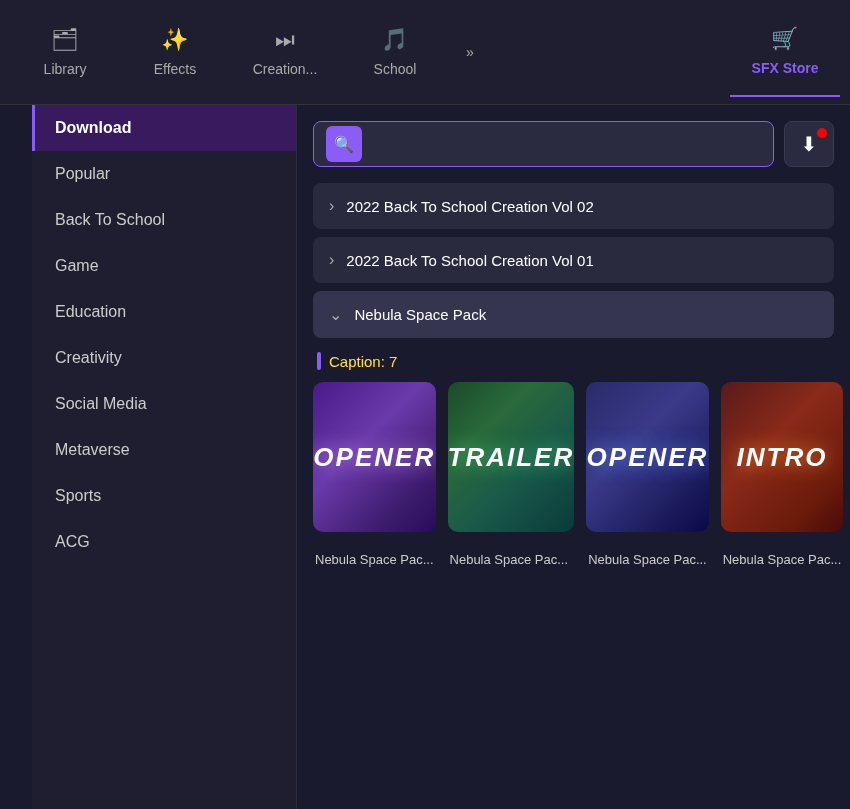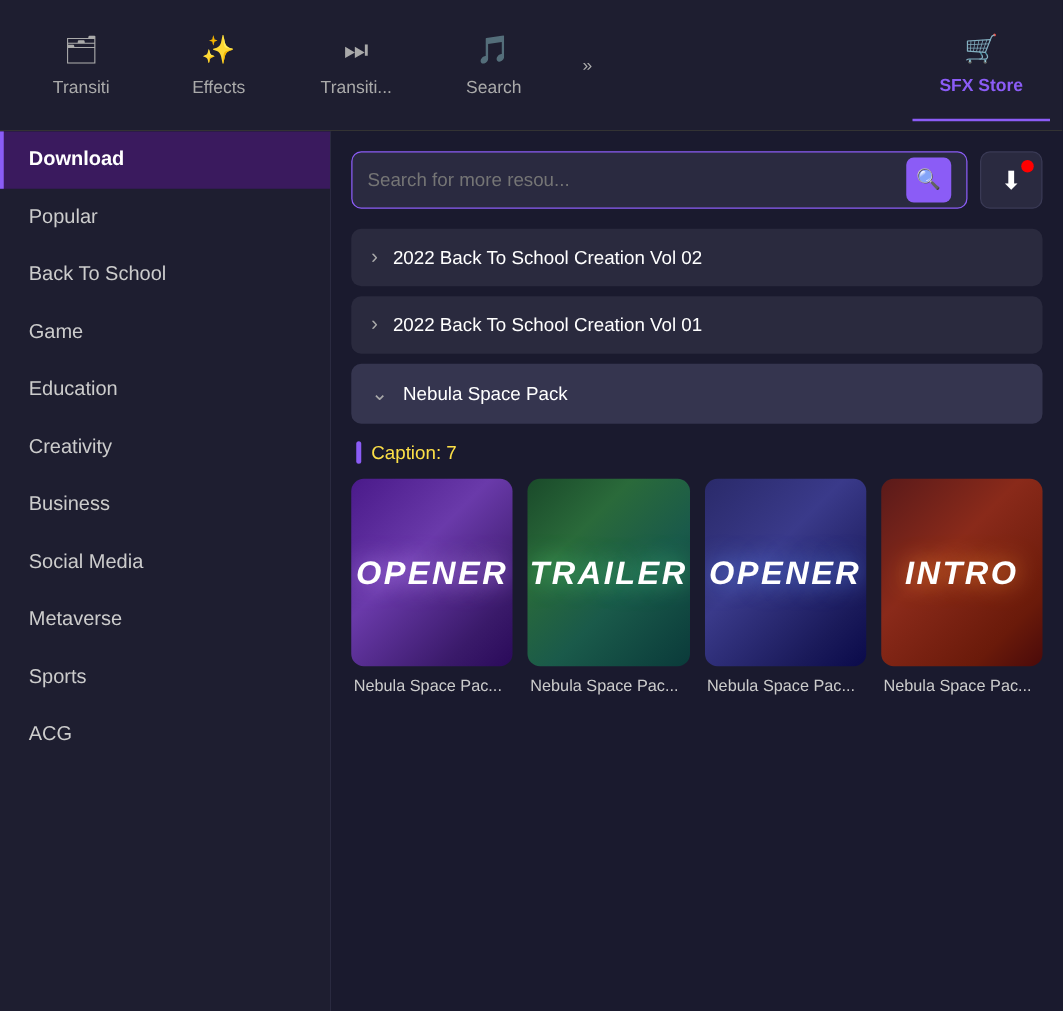--- a/index.html
+++ b/index.html
@@ -48,20 +48,21 @@
       height: 90px;
       color: #aaa;
       cursor: pointer;
       font-size: 14px;
     }
 
     
     .main {
       display: flex;
       height: calc(809px - 105px);
+      padding-left: 32px;
     }
 
     
     .sidebar {
       width: 265px;
       background: #1e1e30;
       border-right: 1px solid #2a2a40;
       overflow-y: auto;
       flex-shrink: 0;
     }
@@ -233,51 +234,51 @@
     }
     .thumb-text-blue {
       text-shadow: 0 0 20px rgba(100,150,255,0.8);
     }
     .thumb-text-orange {
       text-shadow: 0 0 20px rgba(255,150,50,0.9);
     }
     .grid-label {
       font-size: 13px;
       color: #ccc;
-      margin-top: 8px;
+      margin-top: 20px;
       padding: 0 2px;
       white-space: nowrap;
       overflow: hidden;
       text-overflow: ellipsis;
     }
 
     
     ::-webkit-scrollbar { width: 5px; }
     ::-webkit-scrollbar-track { background: transparent; }
     ::-webkit-scrollbar-thumb { background: #444; border-radius: 3px; }
   </style>
 </head>
 <body>
 
 <div class="top-nav">
   <div class="nav-item">
     <span class="nav-icon">🗂</span>
-    <span>Transiti</span>
+    <span>Library</span>
   </div>
   <div class="nav-item">
     <span class="nav-icon">✨</span>
     <span>Effects</span>
   </div>
   <div class="nav-item">
     <span class="nav-icon">⏭</span>
-    <span>Transiti...</span>
+    <span>Creation...</span>
   </div>
   <div class="nav-item">
     <span class="nav-icon">🎵</span>
-    <span>Search</span>
+    <span>School</span>
   </div>
   <div class="nav-more">
     <span>»</span>
   </div>
   <div class="nav-item active" style="margin-left:auto;">
     <span class="nav-icon">🛒</span>
     <span style="color:#8b5cf6; font-weight:bold;">SFX Store</span>
   </div>
 </div>
 
@@ -296,41 +297,37 @@
     <div class="sidebar-item">
       <span>Game</span>
     </div>
     <div class="sidebar-item">
       <span>Education</span>
     </div>
     <div class="sidebar-item">
       <span>Creativity</span>
     </div>
     <div class="sidebar-item">
-      <span>Business</span>
-    </div>
-    <div class="sidebar-item">
       <span>Social Media</span>
     </div>
     <div class="sidebar-item">
       <span>Metaverse</span>
     </div>
     <div class="sidebar-item">
       <span>Sports</span>
     </div>
     <div class="sidebar-item">
       <span>ACG</span>
     </div>
   </div>
 
   <div class="content">
 
     <div class="search-bar">
       <div class="search-input-wrap">
-        <input type="text" placeholder="Search for more resou..." style="">
         <button class="search-icon-btn">
           <span>🔍</span>
         </button>
       </div>
       <div class="download-btn-wrap">
         <span style="font-size:20px;">⬇</span>
         <div class="red-dot"></div>
       </div>
     </div>
 

